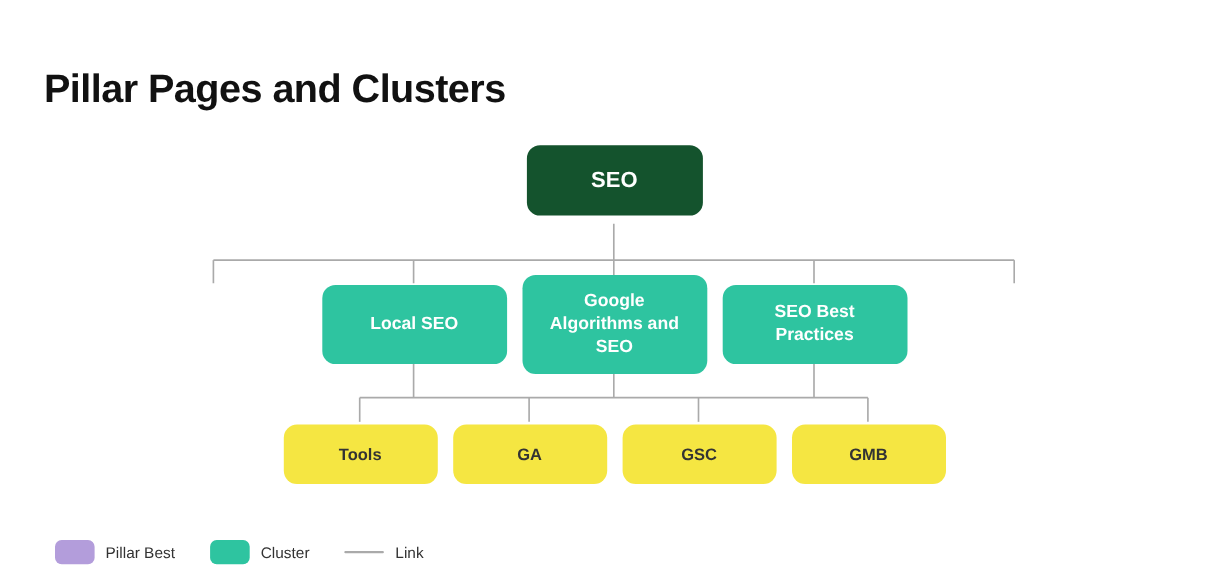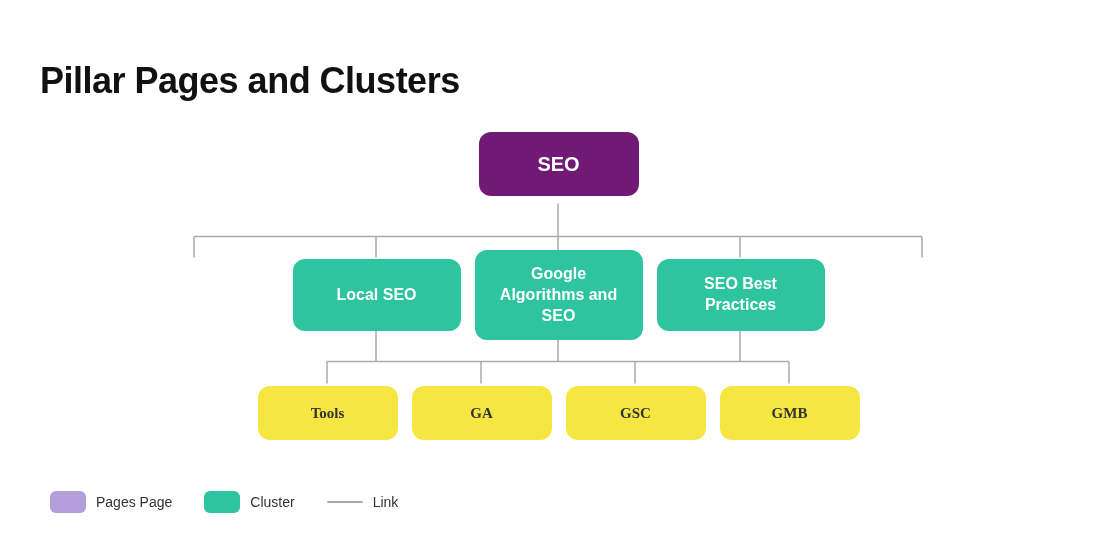--- a/index.html
+++ b/index.html
@@ -66,37 +66,36 @@
     
     .row-bottom {
       display: flex;
       justify-content: center;
       align-items: center;
       gap: 14px;
       width: 100%;
       margin-top: 46px;
       position: relative;
       z-index: 2;
-      font-family: Liberation Serif, serif;
     }
 
     .node {
       border-radius: 12px;
       display: flex;
       align-items: center;
       justify-content: center;
       text-align: center;
       font-size: 16px;
       font-weight: 600;
       line-height: 1.3;
       padding: 14px 18px;
     }
 
     .node-pillar {
-      background: #701a75;
+      background: #14532d;
       color: #fff;
       width: 160px;
       height: 64px;
       font-size: 20px;
       font-weight: 700;
       border-radius: 12px;
     }
 
     .node-cluster {
       background: #2ec4a0;
@@ -191,21 +190,21 @@
     <div class="node node-secondary">GA</div>
     <div class="node node-secondary">GSC</div>
     <div class="node node-secondary">GMB</div>
   </div>
 
 </div>
 
 <div class="legend">
   <div class="legend-item">
     <div class="legend-box" style="background:#b39ddb;"></div>
-    <span>Pages Page</span>
+    <span>Pillar Best</span>
   </div>
   <div class="legend-item">
     <div class="legend-box" style="background:#2ec4a0;"></div>
     <span>Cluster</span>
   </div>
   <div class="legend-item">
     <div class="legend-line"></div>
     <span>Link</span>
   </div>
 </div>

